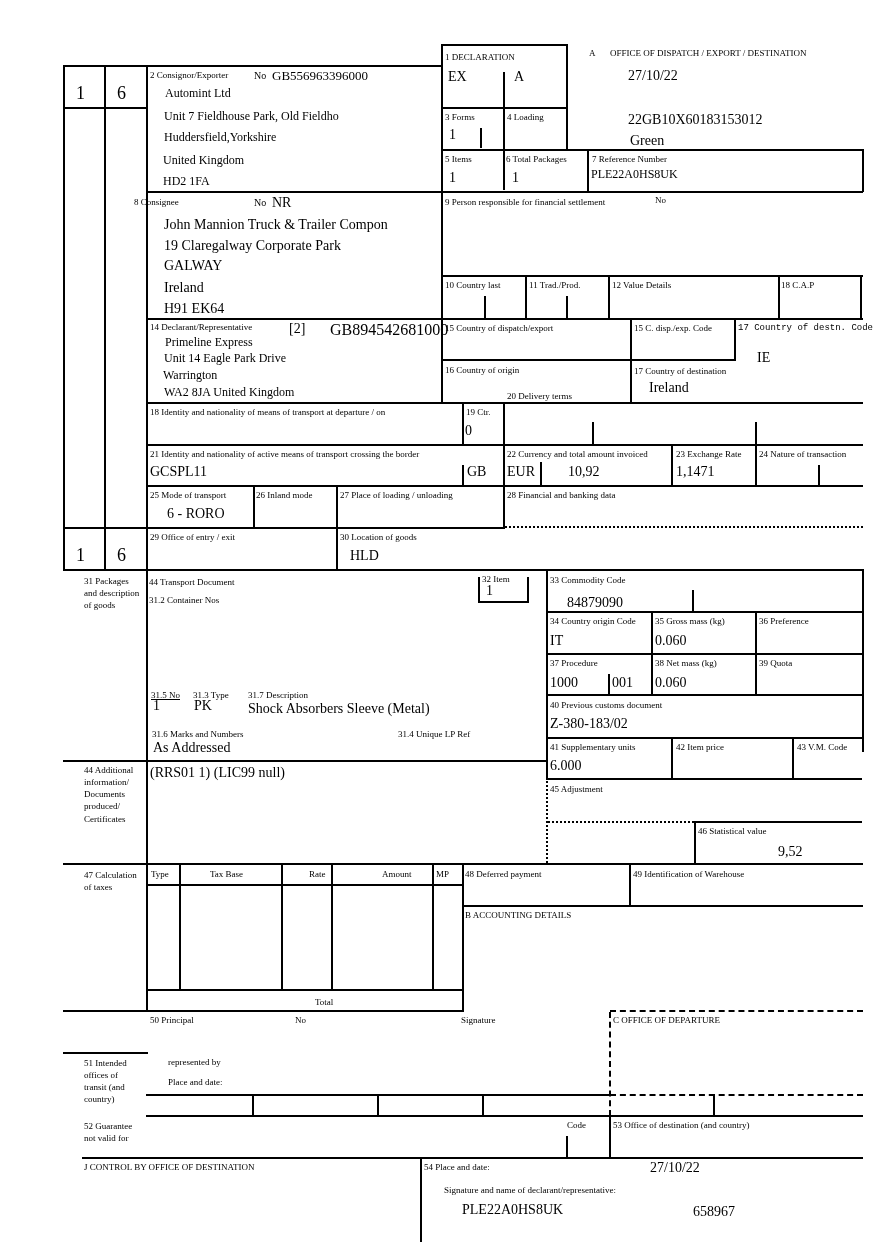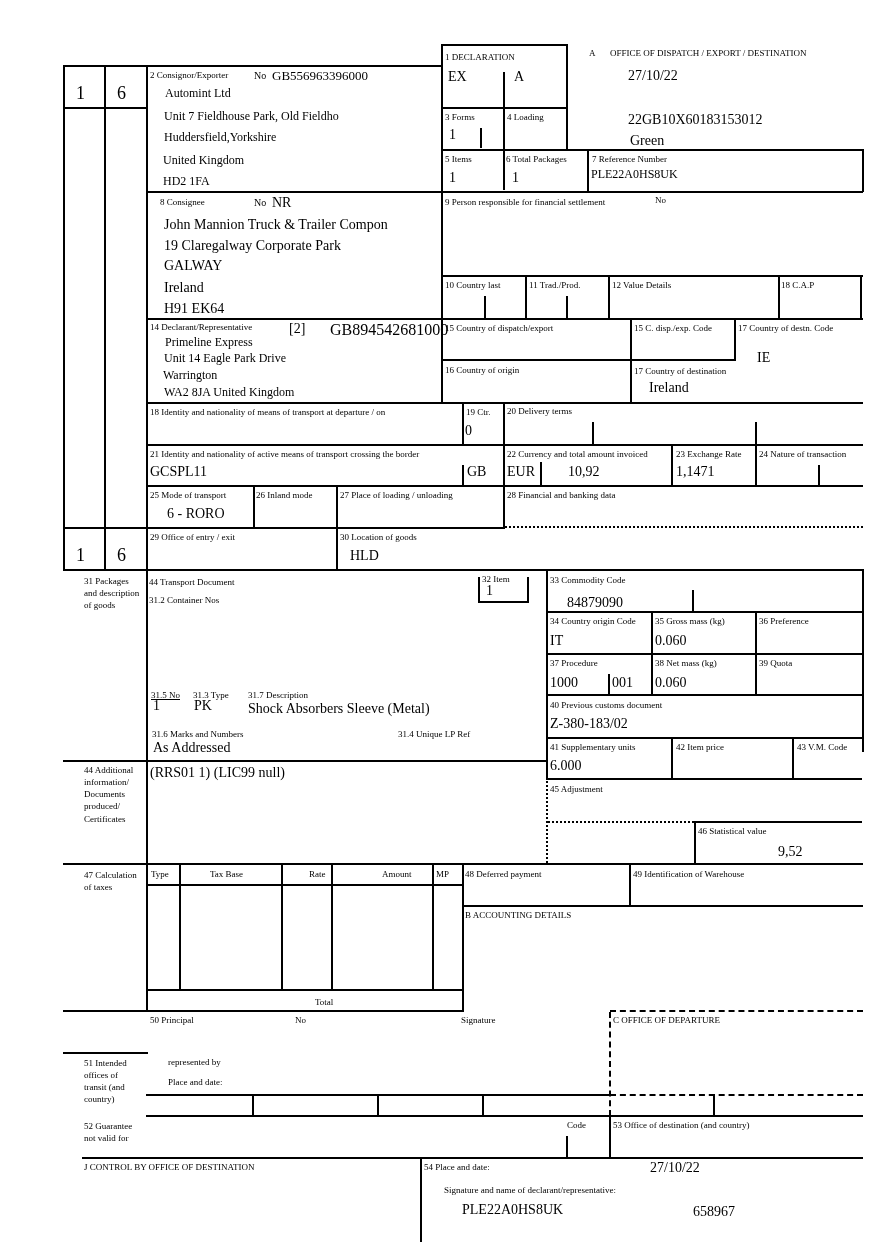--- a/index.html
+++ b/index.html
@@ -155,21 +155,21 @@
 <span class="t lbl" style="left:445px;top:113px;">3 Forms</span>
 <span class="t val" style="left:449px;top:128px;">1</span>
 <span class="t lbl" style="left:507px;top:113px;">4 Loading</span>
 <span class="t lbl" style="left:445px;top:155px;">5 Items</span>
 <span class="t val" style="left:449px;top:171px;">1</span>
 <span class="t lbl" style="left:506px;top:155px;">6 Total Packages</span>
 <span class="t val" style="left:512px;top:171px;">1</span>
 <span class="t lbl" style="left:592px;top:155px;">7 Reference Number</span>
 <span class="t" style="left:591px;top:168px;font-size:12px;">PLE22A0HS8UK</span>
 
-<span class="t lbl" style="left:160px;top:198px;">8 Consignee</span>
+<span class="t lbl" style="left:134px;top:198px;">8 Consignee</span>
 <span class="t lbl" style="left:254px;top:198px;font-size:10px;">No</span>
 <span class="t" style="left:272px;top:196px;font-size:14px;">NR</span>
 <span class="t val" style="left:164px;top:218px;">John Mannion Truck &amp; Trailer Compon</span>
 <span class="t val" style="left:164px;top:239px;">19 Claregalway Corporate Park</span>
 <span class="t val" style="left:164px;top:259px;">GALWAY</span>
 <span class="t val" style="left:164px;top:281px;">Ireland</span>
 <span class="t val" style="left:164px;top:302px;">H91 EK64</span>
 
 <span class="t lbl" style="left:445px;top:198px;">9 Person responsible for financial settlement</span>
 <span class="t lbl" style="left:655px;top:196px;">No</span>
@@ -181,30 +181,30 @@
 <span class="t lbl" style="left:150px;top:323px;">14 Declarant/Representative</span>
 <span class="t val" style="left:289px;top:322px;">[2]</span>
 <span class="t" style="left:330px;top:322px;font-size:16px;">GB894542681000</span>
 <span class="t" style="left:165px;top:336px;font-size:12px;">Primeline Express</span>
 <span class="t" style="left:164px;top:352px;font-size:12px;">Unit 14 Eagle Park Drive</span>
 <span class="t" style="left:163px;top:369px;font-size:12px;">Warrington</span>
 <span class="t" style="left:164px;top:386px;font-size:12px;">WA2 8JA United Kingdom</span>
 
 <span class="t lbl" style="left:445px;top:324px;">15 Country of dispatch/export</span>
 <span class="t lbl" style="left:634px;top:324px;">15 C. disp./exp. Code</span>
-<span class="t lbl" style="left:738px;top:324px;">17 Country of destn. Code</span>
+<span class="t lbl" style="left:738px;top:324px;font-family:Liberation Mono, monospace;">17 Country of destn. Code</span>
 <span class="t val" style="left:757px;top:340px;margin-top:11px;">IE</span>
 <span class="t lbl" style="left:445px;top:366px;">16 Country of origin</span>
 <span class="t lbl" style="left:634px;top:367px;">17 Country of destination</span>
 <span class="t val" style="left:649px;top:381px;">Ireland</span>
 
 <span class="t lbl" style="left:150px;top:408px;">18 Identity and nationality of means of transport at departure / on</span>
 <span class="t lbl" style="left:466px;top:408px;">19 Ctr.</span>
 <span class="t val" style="left:465px;top:424px;">0</span>
-<span class="t lbl" style="left:507px;top:407px;">20 Delivery terms</span>
+<span class="t lbl" style="left:507px;top:392px;">20 Delivery terms</span>
 
 <span class="t lbl" style="left:150px;top:450px;">21 Identity and nationality of active means of transport crossing the border</span>
 <span class="t val" style="left:150px;top:465px;">GCSPL11</span>
 <span class="t val" style="left:467px;top:465px;">GB</span>
 <span class="t lbl" style="left:507px;top:450px;">22 Currency and total amount invoiced</span>
 <span class="t val" style="left:507px;top:465px;">EUR</span>
 <span class="t val" style="left:568px;top:465px;">10,92</span>
 <span class="t lbl" style="left:676px;top:450px;">23 Exchange Rate</span>
 <span class="t val" style="left:676px;top:465px;">1,1471</span>
 <span class="t lbl" style="left:759px;top:450px;">24 Nature of transaction</span>

